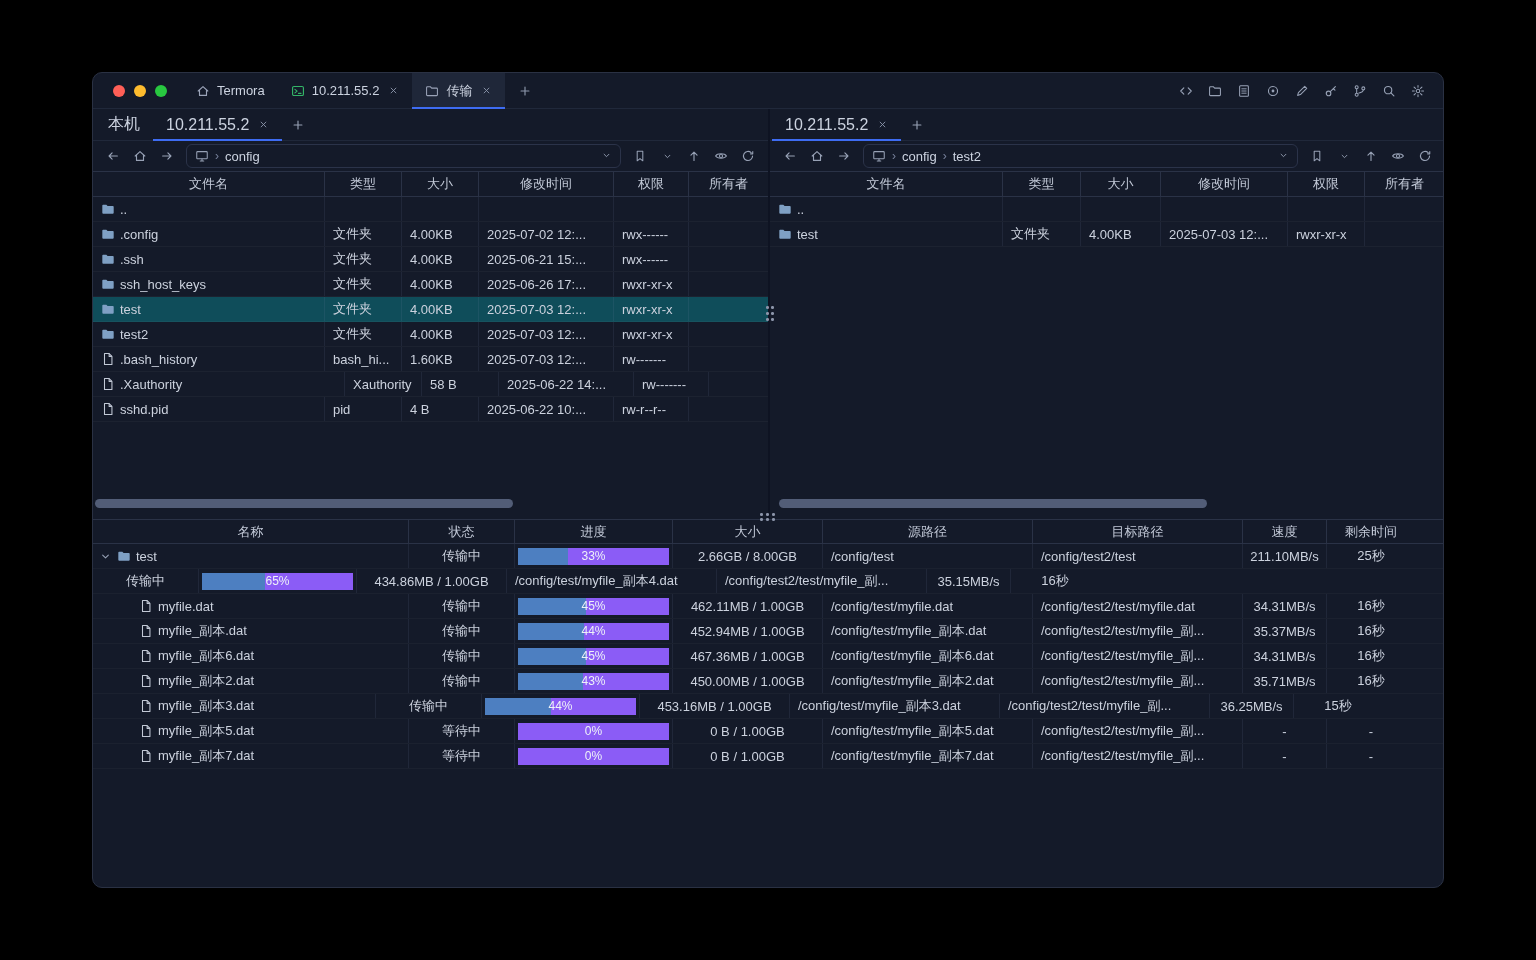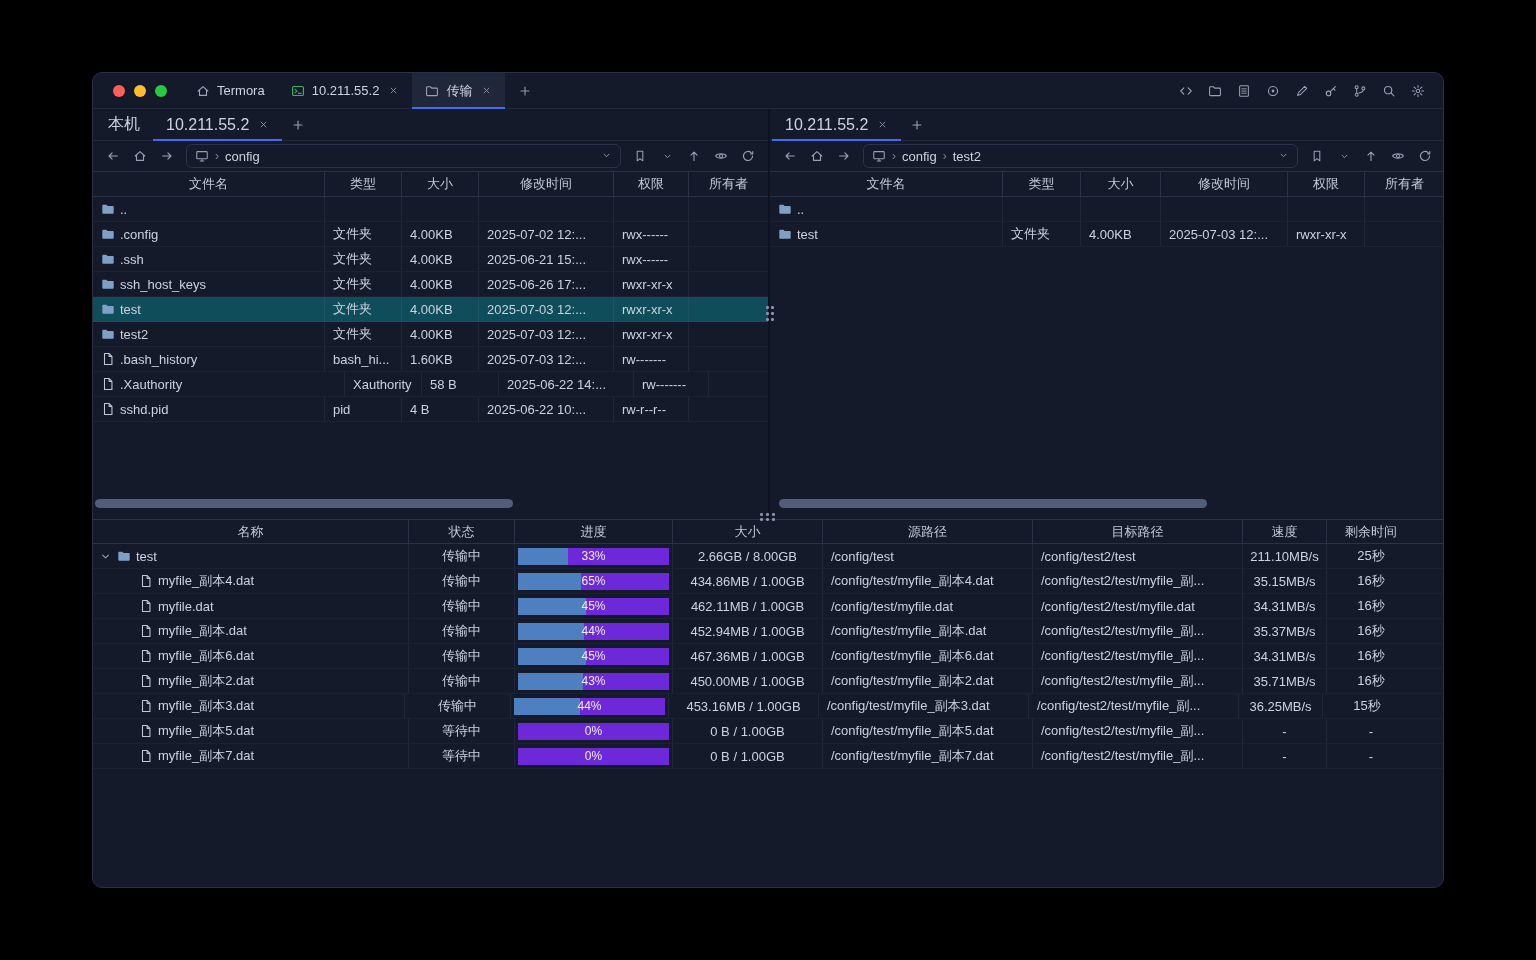--- a/index.html
+++ b/index.html
@@ -85,21 +85,21 @@
   .hthumb { position:absolute; top:0; height:9px; border-radius:4.5px; background:#525d77; }
 
   
   .transfer { flex:1; display:flex; flex-direction:column; border-top:1px solid #2a3246; min-height:0; }
   .tx-head { height:24px; flex:none; display:flex; border-bottom:1px solid #2a3246; }
   .tx-body { flex:1; overflow:hidden; }
   .tx-row { height:25px; display:flex; border-bottom:1px solid rgba(255,255,255,.03); }
   .td-c { justify-content:center; }
   .exp { width:13px; height:13px; color:#97a1b5; flex:none; }
   .pcell { padding:0 3px; }
-  .pbar { position:relative; width:100%; height:17px; background:#6d28d9; overflow:hidden; }
+  .pbar { position:relative; width:100%; height:17px; background:#8b5cf6; overflow:hidden; }
   .pfill { position:absolute; left:0; top:0; bottom:0; background:var(--pfill,#4d7fc1); }
   .plabel { position:absolute; inset:0; display:flex; align-items:center; justify-content:center;
             color:#eef2f8; font-size:12px; }
 </style>
 </head>
 <body>
 
 <div class="window">
   <div class="titlebar">
     <div class="traffic">
@@ -823,29 +823,20 @@
             <span>/config/test2/test</span>
           </div>
           <div class="td td-c" style="width: 84px;">
             <span>211.10MB/s</span>
           </div>
           <div class="td td-c" style="width: 88px;">
             <span>25秒</span>
           </div>
         </div>
         <div class="tx-row">
-          <div class="td" style="width: 316px; padding-left: 46px;">
-            <span class="ic flc">
-              <svg viewBox="0 0 16 16">
-                <path d="M4 1.8h5.3L12.5 5v9.2H4z" fill="none" stroke="currentColor" stroke-width="1.2" stroke-linejoin="round"></path>
-                <path d="M9.3 1.8V5h3.2" fill="none" stroke="currentColor" stroke-width="1.2" stroke-linejoin="round"></path>
-              </svg>
-            </span>
-            <span>myfile_副本4.dat</span>
-          </div>
           <div class="td td-c" style="width: 106px;">
             <span>传输中</span>
           </div>
           <div class="td pcell" style="width: 158px;">
             <div class="pbar">
               <div class="pfill" style="width: 42%;"></div>
               <div class="plabel">
                 <span>65%</span>
               </div>
             </div>
@@ -1008,21 +999,21 @@
             <span>/config/test2/test/myfile_副...</span>
           </div>
           <div class="td td-c" style="width: 84px;">
             <span>35.71MB/s</span>
           </div>
           <div class="td td-c" style="width: 88px;">
             <span>16秒</span>
           </div>
         </div>
         <div class="tx-row">
-          <div class="td" style="width: 312px; padding-left: 46px; text-align: right;">
+          <div class="td" style="width: 283px; padding-left: 46px; text-align: right;">
             <span class="ic flc">
               <svg viewBox="0 0 16 16">
                 <path d="M4 1.8h5.3L12.5 5v9.2H4z" fill="none" stroke="currentColor" stroke-width="1.2" stroke-linejoin="round"></path>
                 <path d="M9.3 1.8V5h3.2" fill="none" stroke="currentColor" stroke-width="1.2" stroke-linejoin="round"></path>
               </svg>
             </span>
             <span>myfile_副本3.dat</span>
           </div>
           <div class="td td-c" style="width: 106px;">
             <span>传输中</span>

